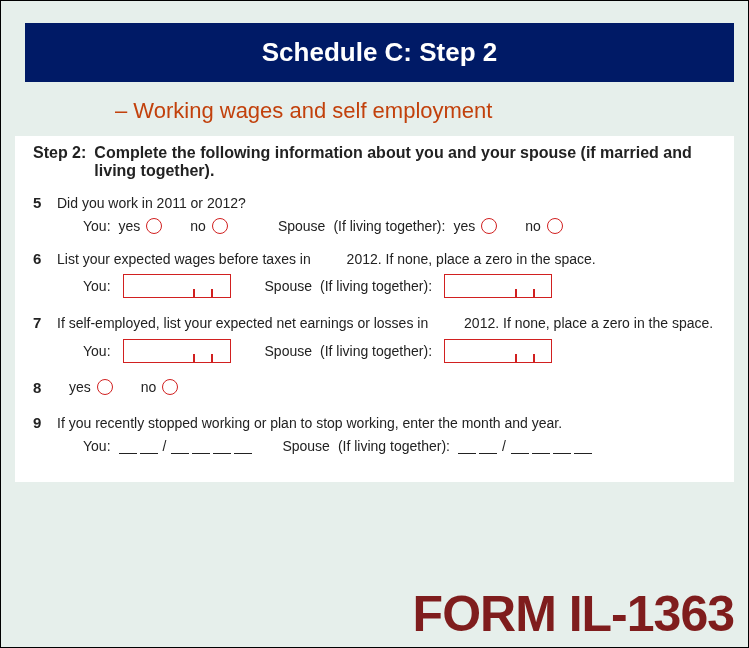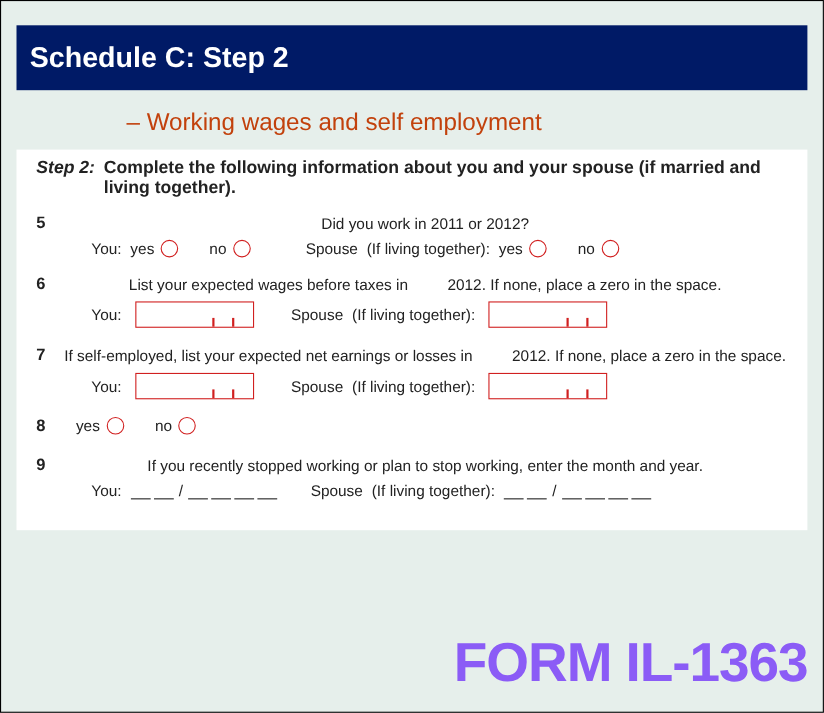--- a/index.html
+++ b/index.html
@@ -7,22 +7,23 @@
     width: 749px;
     height: 648px;
     background: #e6efeb;
     border: 1px solid #000;
     font-family: Arial, Helvetica, sans-serif;
     position: relative;
     overflow: hidden;
   }
   .title-bar {
     background: #001a66;
-    margin: 22px 14px 0 14px;
+    margin: 22px 14px 0 24px;
     padding: 14px 12px;
+    text-align: center;
   }
   .title-text {
     color: #fff;
     font-size: 26px;
     font-weight: bold;
   }
   .subtitle {
     margin: 16px 0 12px 114px;
     font-size: 22px;
     color: #c2410c;
@@ -34,32 +35,32 @@
     font-family: "Helvetica Neue", Arial, sans-serif;
     color: #222;
   }
   .step-head {
     display: flex;
     gap: 8px;
     font-weight: bold;
     font-size: 16px;
     margin-bottom: 14px;
   }
-  .step-label { white-space: nowrap; font-style: italic; }
+  .step-label { white-space: nowrap; }
   .step-instr { font-weight: bold; }
   .q-row {
     display: flex;
     align-items: flex-start;
     gap: 10px;
     font-size: 14px;
     margin-bottom: 6px;
     font-family: "Helvetica Neue", Arial, sans-serif;
   }
   .q-num { font-weight: bold; min-width: 14px; font-size: 15px; }
-  .q-text { flex: 1; line-height: 1.3; text-align: center; }
+  .q-text { flex: 1; line-height: 1.3; }
   .sub-row {
     display: flex;
     align-items: center;
     flex-wrap: wrap;
     gap: 8px;
     font-size: 14px;
     margin: 4px 0 16px 50px;
   }
   .label-bold { font-weight: normal; }
   .radio-circ {
@@ -108,25 +109,25 @@
   .slash { padding: 0 2px; }
   .inline-yn {
     display: inline-flex;
     align-items: center;
     gap: 4px;
     margin-left: 12px;
   }
   .big-form {
     position: absolute;
     right: 14px;
-    bottom: 16px;
+    bottom: 4px;
     font-family: Arial, sans-serif;
     font-weight: 900;
     font-size: 50px;
-    color: #8b5cf6;
+    color: #7f1d1d;
     letter-spacing: -1px;
   }
   .b { font-weight: normal; margin-left: 32px; }
 </style>
 </head>
 <body>
 
 <div class="title-bar">
   <div class="title-text">Schedule C: Step 2</div>
 </div>

